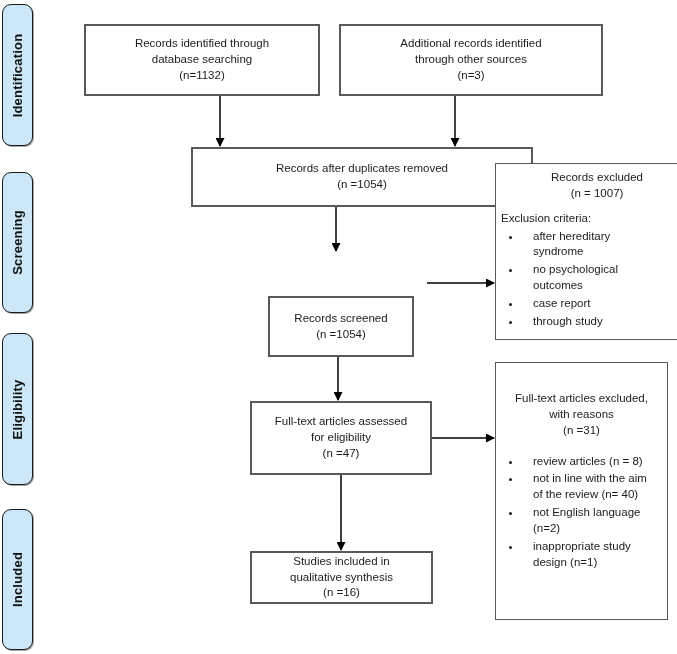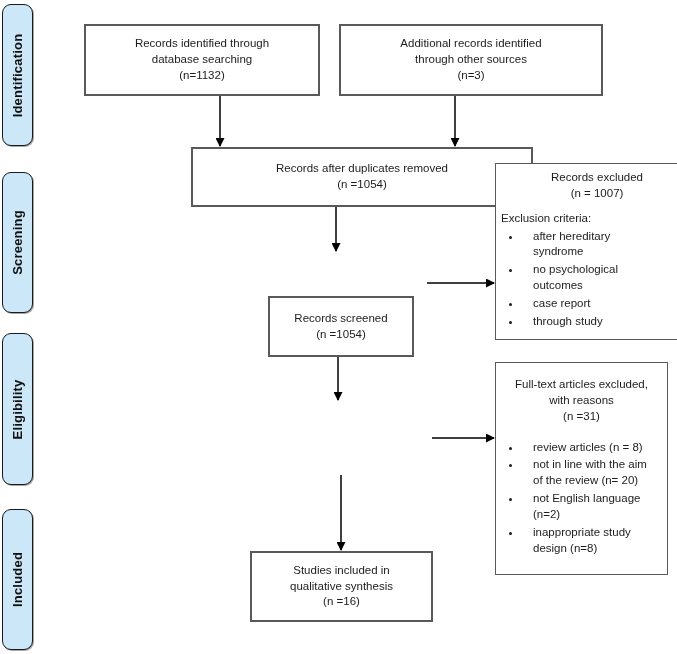--- a/index.html
+++ b/index.html
@@ -60,25 +60,25 @@
     justify-content: center;
     text-align: center;
   }
   .box-text { white-space: pre-line; }
 
   #box-identified-db     { left: 84px;  top: 24px;  width: 236px; height: 72px; }
   #box-identified-other  { left: 339px; top: 24px;  width: 264px; height: 72px; }
   #box-after-duplicates  { left: 191px; top: 147px; width: 342px; height: 60px; }
   #box-screened          { left: 268px; top: 252px; width: 146px; height: 61px; margin-top: 44px; }
   #box-fulltext-assessed { left: 250px; top: 401px; width: 182px; height: 74px; }
-  #box-included-qual     { left: 250px; top: 551px; width: 183px; height: 71px; }
+  #box-included-qual     { left: 250px; top: 551px; width: 183px; height: 53px; }
 
   .side-box { border-width: 1.8px; padding: 6px 5px 6px 5px; }
   #box-records-excluded  { left: 495px; top: 163px; width: 204px; height: 177px; }
-  #box-fulltext-excluded { left: 495px; top: 362px; width: 173px; height: 213px; padding-top: 14px; }
+  #box-fulltext-excluded { left: 495px; top: 362px; width: 173px; height: 258px; padding-top: 28px; }
 
   .side-title { text-align: center; white-space: pre-line; }
   .criteria-label { text-align: left; margin-top: 9px; }
   .side-box ul {
     margin: 2px 0 0 0;
     padding-left: 21px;
     list-style: disc;
   }
   #box-fulltext-excluded ul { margin-top: 15px; }
   .side-box li {
@@ -149,33 +149,38 @@
     <ul>
       <li>after hereditary
 syndrome</li>
       <li>no psychological
 outcomes</li>
       <li>case report</li>
       <li>through study</li>
     </ul>
   </div>
 
+  <div class="box center-box" id="box-fulltext-assessed">
+    <div class="box-text">Full-text articles assessed
+for eligibility
+(n =47)</div>
+  </div>
 
   <div class="box side-box" id="box-fulltext-excluded">
     <div class="side-title">Full-text articles excluded,
 with reasons
 (n =31)</div>
     <ul>
       <li>review articles (n = 8)</li>
       <li>not in line with the aim
-of the review (n= 20)</li>
+of the review (n= 40)</li>
       <li>not English language
 (n=2)</li>
       <li>inappropriate study
-design (n=8)</li>
+design (n=1)</li>
     </ul>
   </div>
 
   <div class="box center-box" id="box-included-qual">
     <div class="box-text">Studies included in
 qualitative synthesis
 (n =16)</div>
   </div>
 
 </div>

